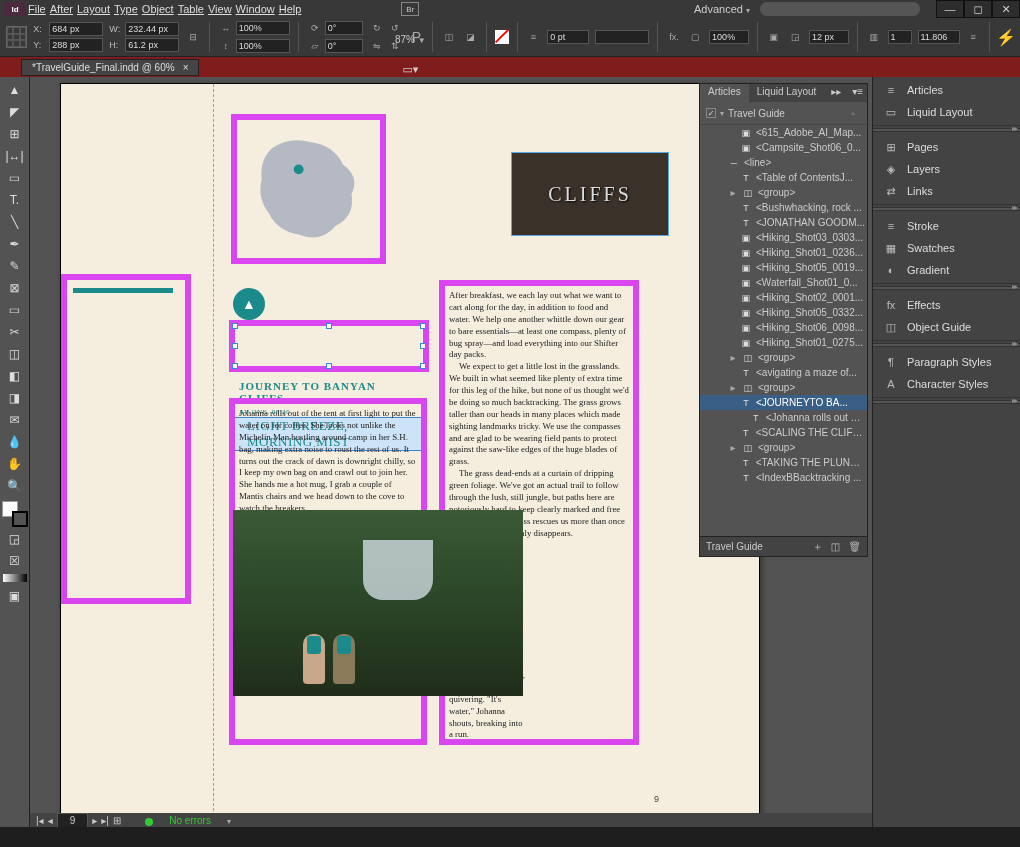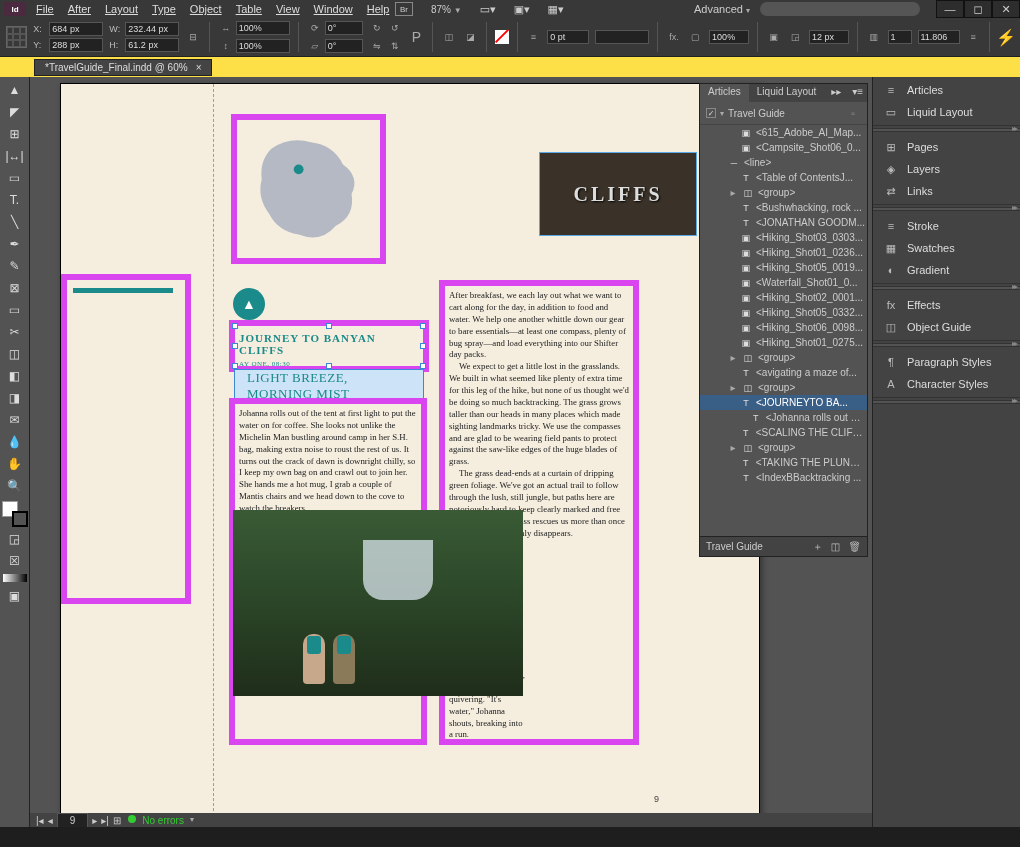--- a/index.html
+++ b/index.html
@@ -1,85 +1,85 @@
 <!DOCTYPE html>
 <html><head>
 <meta charset="utf-8">
 <style>
 * { margin: 0; padding: 0; box-sizing: border-box; }
 body { font-family: "Segoe UI", Tahoma, sans-serif; font-size: 11px; background: #1e1e1e; color: #ccc; width: 1020px; height: 847px; overflow: hidden; position: relative; }
 
 
 .titlebar { height: 18px; background: #383838; display: flex; align-items: center; padding: 0 4px; position: relative; }
-.app-logo { width: 22px; height: 14px; background: #4b2a3f; color: #fff; font-size: 8px; font-weight: bold; display: flex; align-items: center; justify-content: center; border-radius: 2px; margin-right: 10px; }
-.menu-bar { display: flex; gap: 14px; }
+.app-logo { width: 22px; height: 14px; background: #4b2a3f; color: #fff; font-size: 8px; font-weight: bold; display: flex; align-items: center; justify-content: center; border-radius: 2px; margin-right: 2px; }
+.menu-bar { display: flex; gap: 4px; }
 .menu-bar span { text-decoration: underline; cursor: pointer; font-size: 11px; color: #ddd; }
 .window-controls { position: absolute; right: 0; top: 0; display: flex; }
 .window-controls div { width: 28px; height: 18px; display: flex; align-items: center; justify-content: center; background: #2d2d2d; border: 1px solid #111; font-size: 11px; cursor: pointer; }
 .title-aux { position: absolute; right: 100px; top: 2px; display: flex; gap: 10px; align-items: center; }
 .search-box { width: 160px; height: 14px; background: #555; border-radius: 7px; }
-.title-mid { position: absolute; left: 395px; top: 2px; display: flex; gap: 18px; align-items: center; }
+.title-mid { position: absolute; left: 395px; top: 2px; display: flex; gap: 18px; align-items: center; flex-direction: column; }
 .br-badge { width: 18px; height: 14px; border: 1px solid #888; font-size: 8px; display:flex;align-items:center;justify-content:center; }
 .zoom-disp { font-size: 10px; }
 
 
 .control-row { height: 39px; background: #383838; border-bottom: 1px solid #222; display: flex; align-items: center; padding: 0 6px; gap: 6px; font-size: 9px; color: #bbb; }
 .ref-grid { width: 22px; height: 22px; display: grid; grid-template-columns: repeat(3,1fr); grid-template-rows: repeat(3,1fr); border: 1px solid #666; }
 .ref-grid div { border: 1px solid #555; }
 .coord-group { display: flex; flex-direction: column; gap: 2px; }
 .coord-row { display: flex; align-items: center; gap: 2px; }
 .coord-row label { width: 14px; }
 .num-field { width: 54px; height: 14px; background: #222; border: 1px solid #555; color: #ddd; font-size: 9px; padding: 0 2px; }
 .mini-ico { width: 16px; height: 16px; display:flex; align-items:center; justify-content:center; color:#aaa; }
 .sep { width: 1px; height: 30px; background: #555; margin: 0 2px; }
 .tiny-swatch { width: 14px; height: 14px; background: #fff; position: relative; }
 .tiny-swatch::after { content:""; position:absolute; left:-2px; top:5px; width:18px; height:2px; background:red; transform:rotate(-45deg); }
 
 
-.doc-tab-bar { height: 20px; background: #fde047; display: flex; align-items: center; padding-left: 34px; text-align: right; }
+.doc-tab-bar { height: 20px; background: #7f1d1d; display: flex; align-items: center; padding-left: 21px; text-align: right; }
 .doc-tab { background: #444; padding: 2px 10px; font-size: 10px; border: 1px solid #222; color: #ddd; }
 .doc-tab .close { margin-left: 8px; cursor:pointer; }
 
 
 .main-area { display: flex; height: 750px; }
 
 
 .toolbox { width: 30px; background: #535353; border-right: 1px solid #222; display: flex; flex-direction: column; align-items: center; padding-top: 2px; gap: 1px; }
 .tool { width: 26px; height: 21px; display: flex; align-items: center; justify-content: center; color: #ddd; cursor: pointer; font-size: 12px; border: 1px solid transparent; }
 .tool-swatches { width: 26px; height: 26px; position: relative; margin-top: 4px; }
 .sw-fill { width: 16px; height: 16px; background: #fff; border:1px solid #999; position:absolute; top:0; left:0; }
 .sw-stroke { width: 16px; height: 16px; background: #535353; border:2px solid #000; position:absolute; bottom:0; right:0; }
 .tool-grad { width:26px; height:8px; background: linear-gradient(90deg,#fff,#000); }
 
 
 .canvas { flex: 1; background: #535353; position: relative; overflow: hidden; }
 .canvas-scroll { position:absolute; bottom:0; left:0; right:0; height:14px; background:#434343; display:flex; align-items:center; }
 .canvas-scroll .pager { display:flex; align-items:center; gap:4px; padding:0 6px; color:#ccc; font-size:10px; }
 .canvas-scroll .pager span { cursor:pointer; }
-.no-err { color:#3c3; font-size:10px; margin-left:1px; display:flex; align-items:flex-start; gap:6px; }
+.no-err { color:#3c3; font-size:10px; margin-left:18px; display:flex; align-items:flex-end; gap:16px; }
 
 .pasteboard { position:absolute; left:30px; top:6px; width:700px; height:744px; background:#f5eedf; border:1px solid #000; box-shadow:2px 2px 6px rgba(0,0,0,.4); }
 .page-guide { position:absolute; left:152px; top:0; bottom:0px; width:0; border-left:1px dashed #6aa9e0; }
 .page-no { position:absolute; bottom:22px; right:100px; font-size:9px; color:#444; }
 
 .text-frame { position:absolute; border:6px solid #d946ef; font-family: Georgia, serif; }
 
 .tf-leftcopy { left:0; top:190px; width:130px; height:330px; padding:8px 6px; color:#1b8a8a; font-size:17px; line-height:1.35; font-family: Georgia, serif; }
 .tf-leftcopy .divider { height:5px; background:#1b8a8a; margin-bottom:10px; width:100px; }
 
 .map-box { left:170px; top:30px; width:155px; height:150px; }
 .map-shape { position:absolute; inset:10px; }
 
-.photo-top { position:absolute; left:478px; top:68px; width:158px; height:84px; background:#3a3228; border:1px solid #5aa8e6; display:flex; align-items:center; justify-content:center;font-weight:bold; }
+.photo-top { position:absolute; left:450px; top:68px; width:158px; height:84px; background:#3a3228; border:1px solid #5aa8e6; display:flex; align-items:center; justify-content:center; }
 .photo-top-text { font-family: cursive; color:#ddd; font-size:20px; text-shadow:1px 1px 2px #000; letter-spacing:3px; }
 
 .badge-circle { position:absolute; left:172px; top:204px; width:32px; height:32px; background:#1b8a8a; border-radius:50%; display:flex; align-items:center; justify-content:center; color:#fff; font-size:14px; }
 
 .tf-title { left:168px; top:236px; width:200px; height:52px; }
-.tf-title .ttl { font-size:11px; color:#1b8a8a; letter-spacing:1px; font-weight:bold; padding:6px 4px 2px; }
+.tf-title .ttl { font-size:11px; color:#1b8a8a; letter-spacing:1px; font-weight:bold; padding:6px 4px 2px;margin-top:48px; }
 .tf-title .sub1 { font-size:7px; color:#1b8a8a; padding:2px 4px; letter-spacing:.5px; }
 .tf-title .sub2 { font-size:13px; color:#1b8a8a; padding:0 12px; letter-spacing:.5px; }
 .tf-title .sel { background:#cde3f7; outline:1px solid #3b89d6; }
 .tf-title .mh { position:absolute; width:6px; height:6px; background:#fff; border:1px solid #3b89d6; }
 
 .tf-body1 { left:168px; top:314px; width:198px; height:347px; font-size:8.8px; color:#222; line-height:1.35; padding:4px 4px; }
 .tf-body2 { left:378px; top:196px; width:200px; height:465px; font-size:8.8px; color:#222; line-height:1.35; padding:4px 4px; }
 .tf-body1 p, .tf-body2 p { margin-bottom:0; text-indent:10px; }
 .tf-body1 p:first-child, .tf-body2 p:first-child { text-indent:0; }
 

